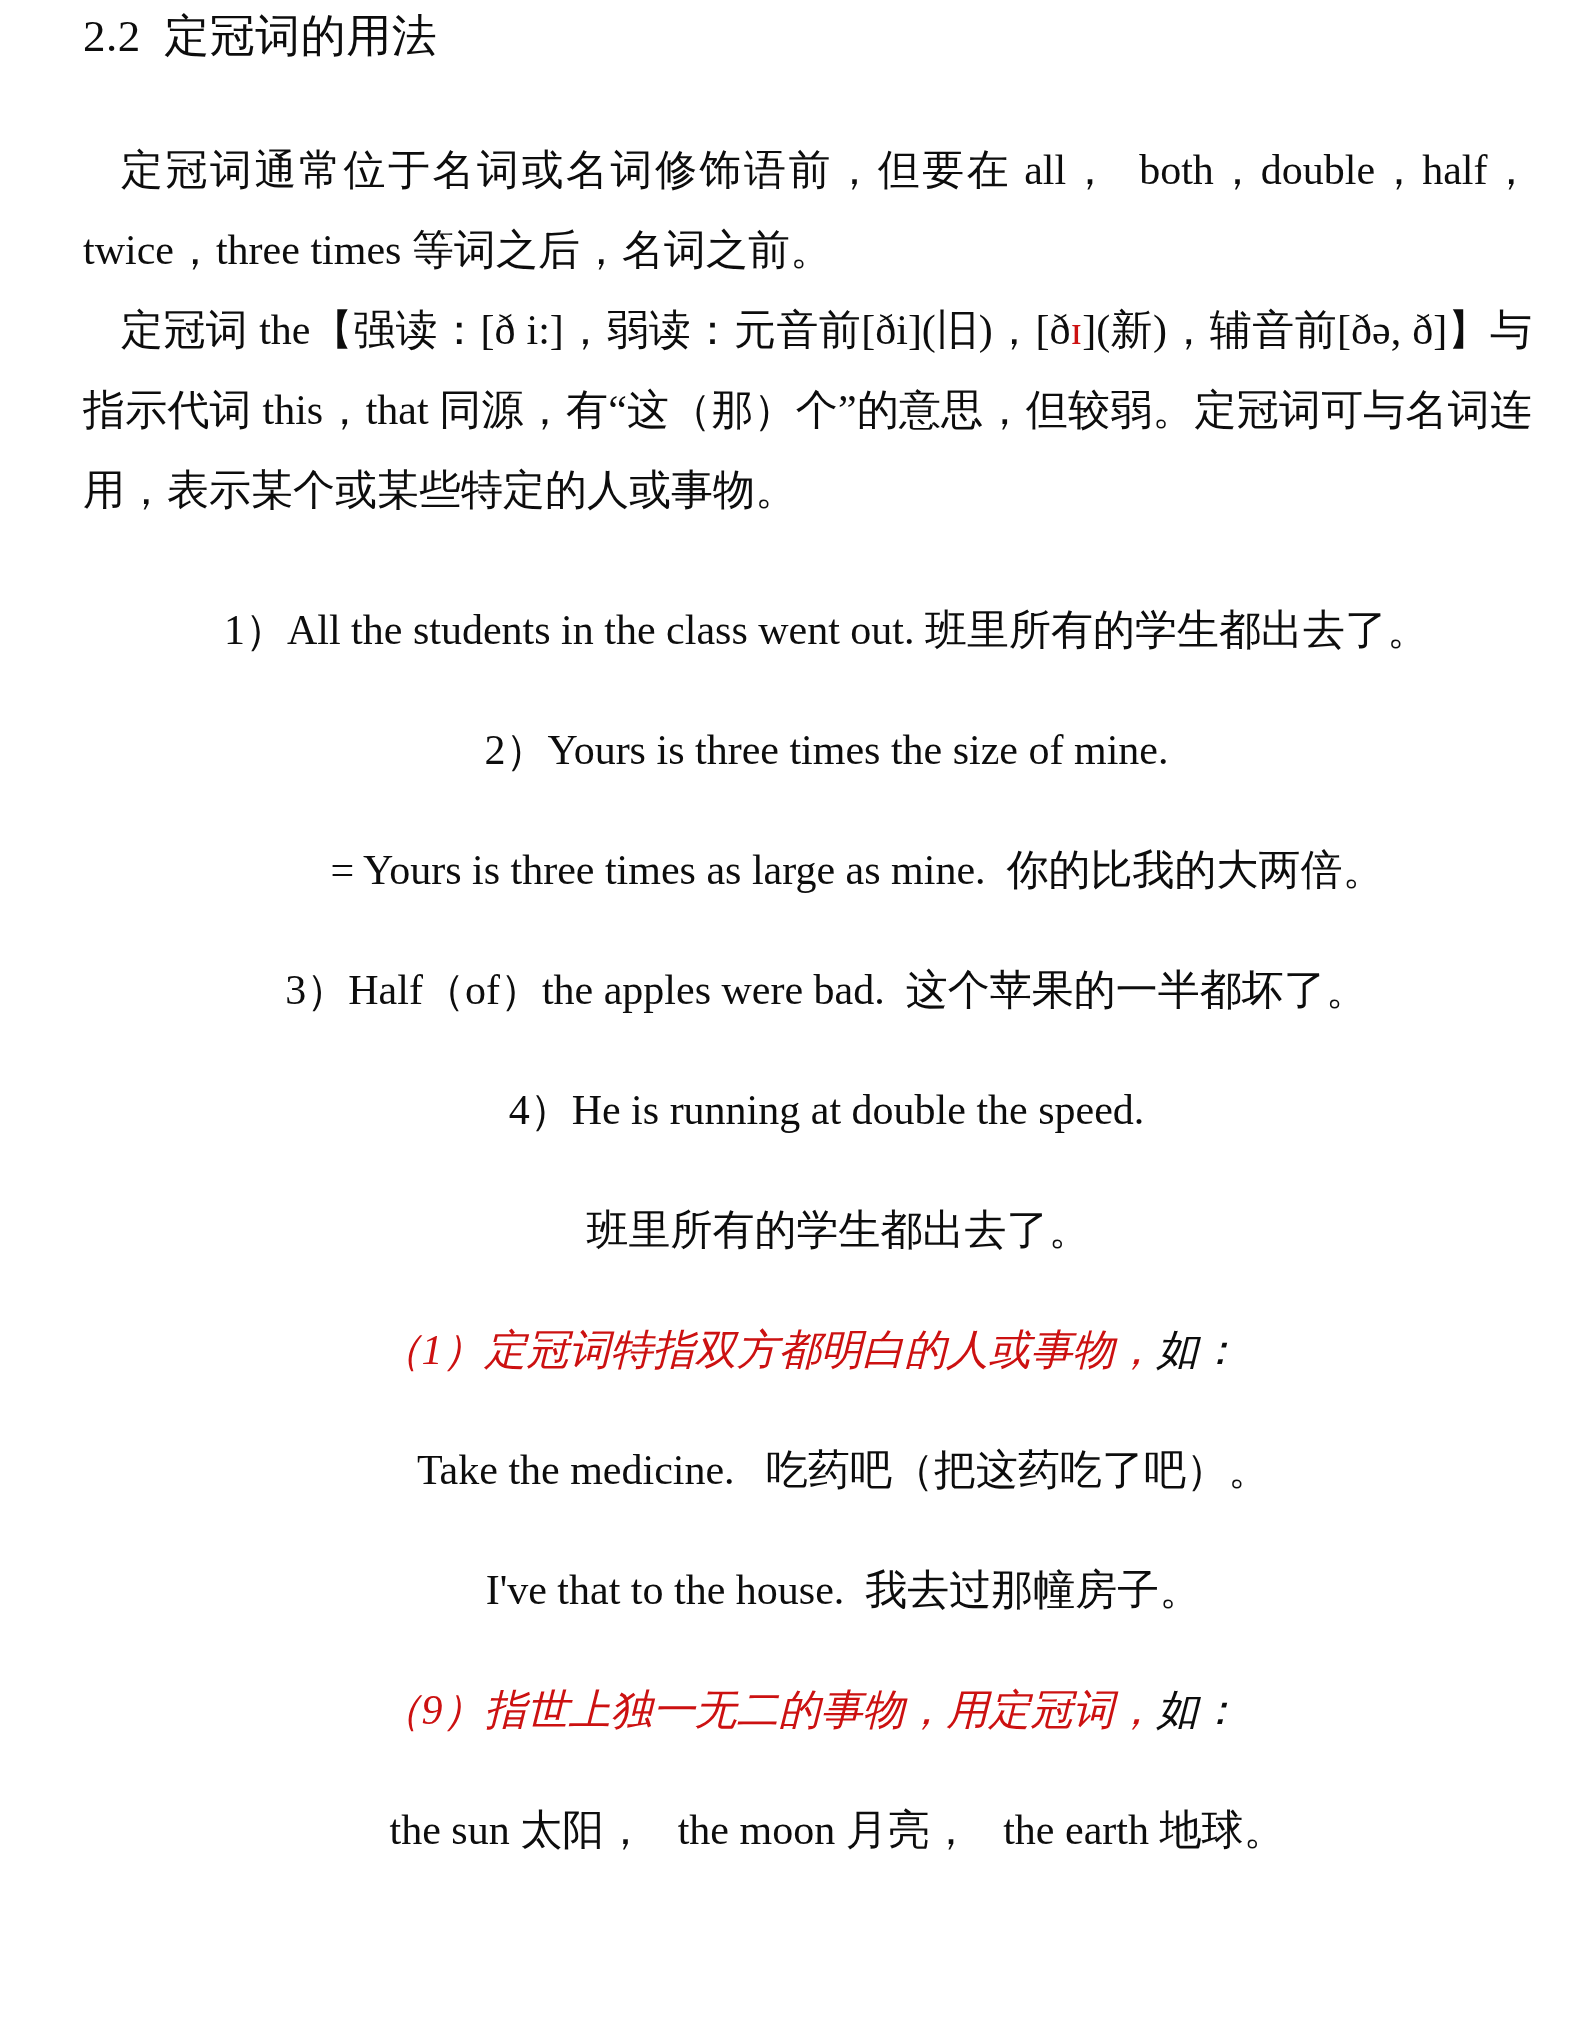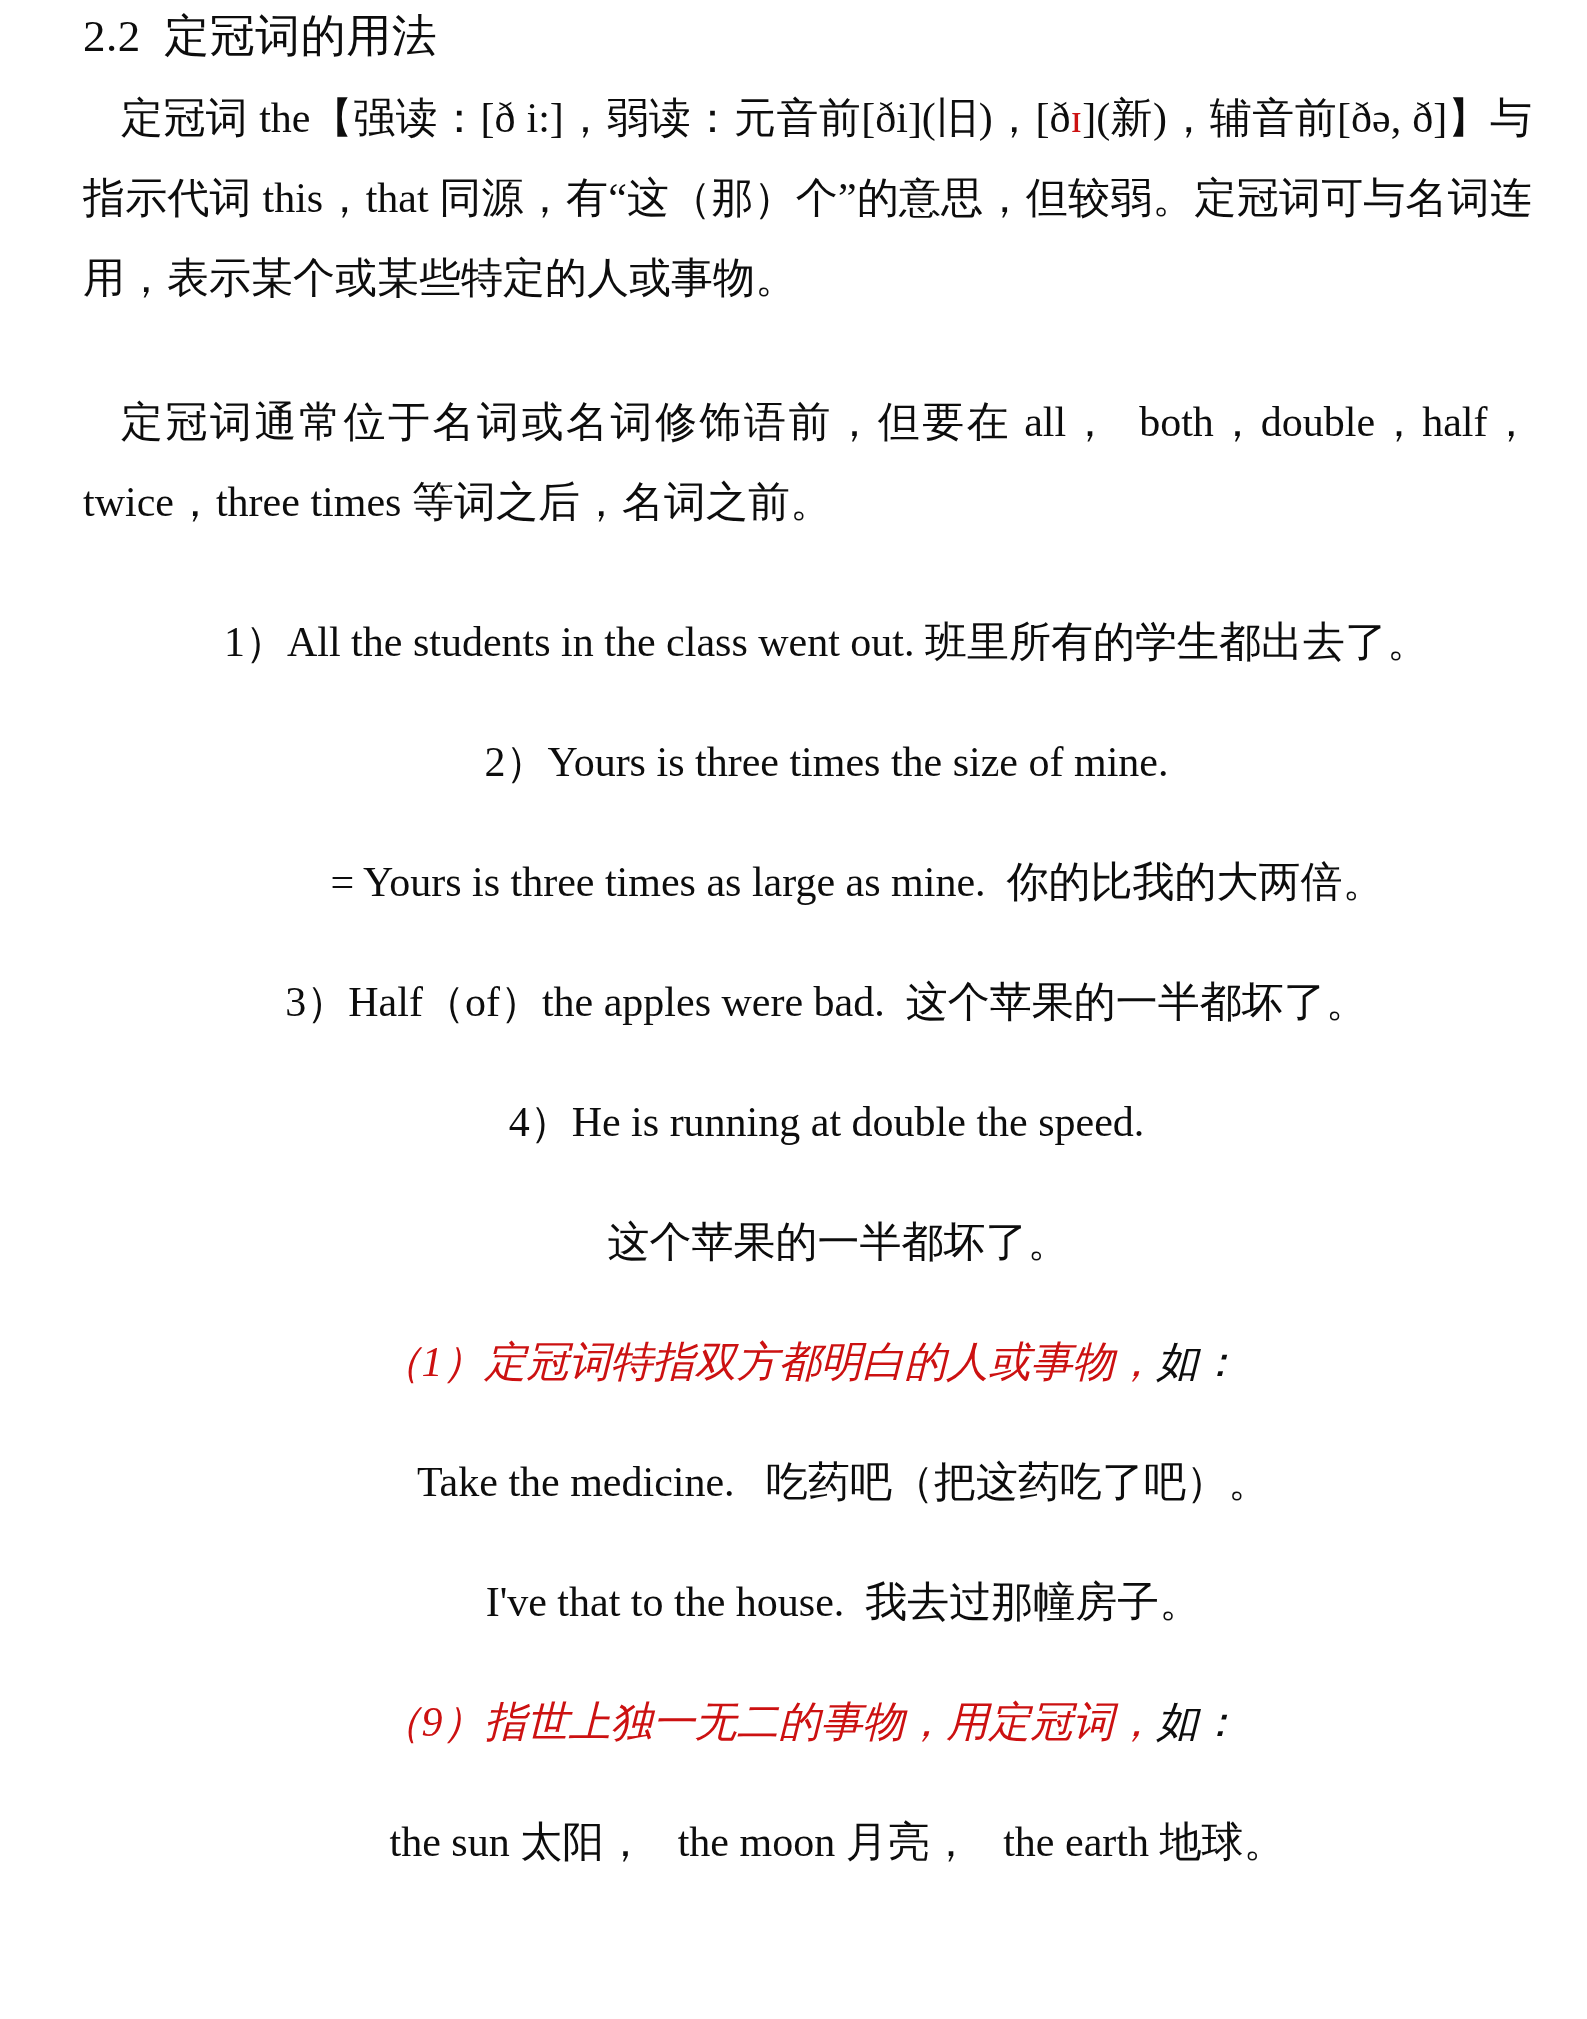--- a/index.html
+++ b/index.html
@@ -52,35 +52,35 @@
   .pl-sun   { padding-left: 60px; }
   .red { color: #cc1111; }
 </style>
 </head>
 <body>
 
 <div class="page">
 
   <h1 class="title">2.2  定冠词的用法</h1>
 
+  <p class="para indent gap-lg">定冠词通常位于名词或名词修饰语前，但要在 all，  both，double，half，twice，three times 等词之后，名词之前。</p>
+
   <p class="para indent"><span>定冠词 the【强读：[ð i:]，弱读：元音前[ði](旧)，[ð</span><span class="red">ɪ</span><span>](新)，辅音前[ðə, ð]】与指示代词 this，that 同源，有“这（那）个”的意思，但较弱。定冠词可与名词连用，表示某个或某些特定的人或事物。</span></p>
-
-  <p class="para indent gap-lg">定冠词通常位于名词或名词修饰语前，但要在 all，  both，double，half，twice，three times 等词之后，名词之前。</p>
 
   <p class="ex first-ex pl-item">1）All the students in the class went out. 班里所有的学生都出去了。</p>
 
   <p class="ex pl-item">2）Yours is three times the size of mine.</p>
 
   <p class="ex pl-eq">= Yours is three times as large as mine.  你的比我的大两倍。</p>
 
   <p class="ex pl-item">3）Half（of）the apples were bad.  这个苹果的一半都坏了。</p>
 
   <p class="ex pl-item">4）He is running at double the speed.</p>
 
-  <p class="ex pl-cn">这个苹果的一半都坏了。</p>
+  <p class="ex pl-cn">班里所有的学生都出去了。</p>
 
   <p class="ex pl-rule"><span class="red">（1）定冠词特指双方都明白的人或事物，</span><span>如：</span></p>
 
   <p class="ex pl-rulex">Take the medicine.   吃药吧（把这药吃了吧）。</p>
 
 
   <p class="ex pl-rulex">I've that to the house.  我去过那幢房子。</p>
 
   <p class="ex pl-rule"><span class="red">（9）指世上独一无二的事物，用定冠词，</span><span>如：</span></p>
 

